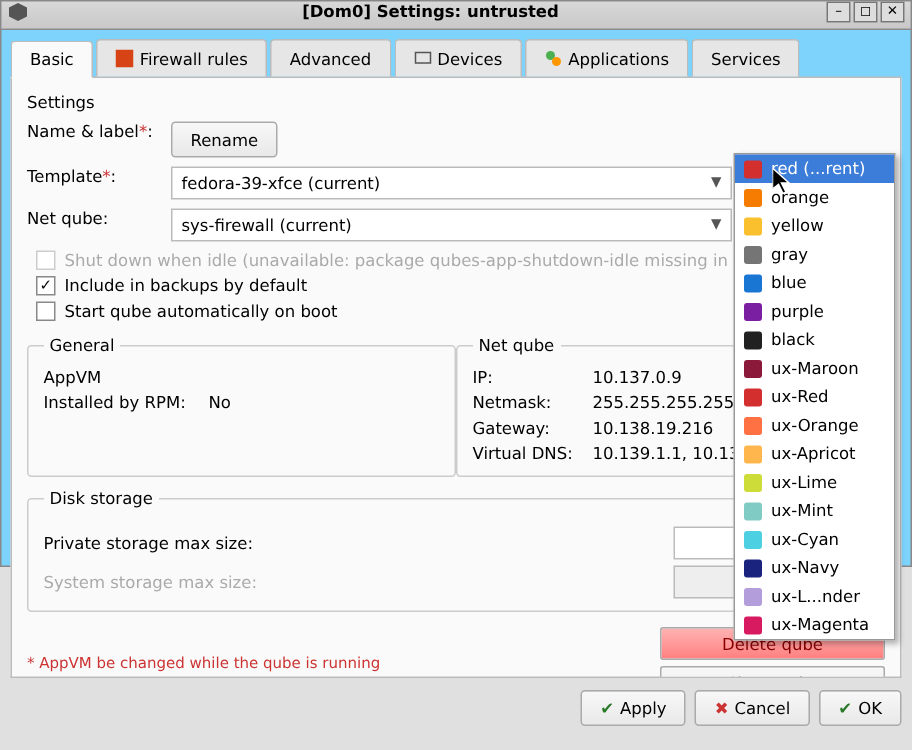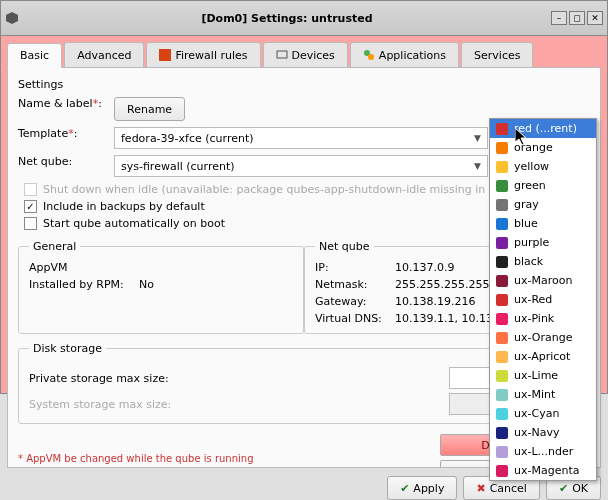--- a/index.html
+++ b/index.html
@@ -1,22 +1,22 @@
 <!DOCTYPE html>
 <html><head>
 <meta charset="utf-8">
 <style>
 * { box-sizing: border-box; margin: 0; padding: 0; font-family: "DejaVu Sans", "Liberation Sans", Arial, sans-serif; font-size: 11px; }
 body { background: #e0e0e0; width: 608px; height: 500px; overflow: hidden; }
-.titlebar { background: linear-gradient(#d8d8d8,#c8c8c8); height: 36px; border: 1px solid #888; display: flex; align-items: center; padding: 0 4px; }
+.titlebar { background: linear-gradient(#d8d8d8,#c8c8c8); height: 20px; border: 1px solid #888; display: flex; align-items: flex-start; padding: 0 4px; }
 .titlebar-icon { width: 14px; height: 14px; margin-right: 4px; display: flex; align-items: center; justify-content: center; }
 .title-label { flex: 1; text-align: center; font-weight: bold; }
 .winbtns { display: flex; gap: 2px; }
 .winbtn { width: 16px; height: 14px; border: 1px solid #777; background: #ddd; display: flex; align-items: center; justify-content: center; font-size: 9px; }
-.window { background: #fca5a5; border: 1px solid #888; border-top: none; height: 358px; padding: 6px 6px 6px 6px; position: relative; }
+.window { background: #7dd3fc; border: 1px solid #888; border-top: none; height: 358px; padding: 6px 6px 6px 6px; position: relative; }
 .tabs { display: flex; border-bottom: 1px solid #bbb; }
 .tab { padding: 5px 12px; border: 1px solid #bbb; border-bottom: none; background: #e6e6e6; margin-right: 2px; border-top-left-radius: 3px; border-top-right-radius: 3px; cursor: pointer; display: flex; align-items: center; gap: 4px; }
 .tab.active { background: #fafafa; border-bottom: 1px solid #fafafa; position: relative; top: 1px; }
 .tab-icon { width: 12px; height: 12px; display: inline-block; }
 .tabcontent { background: #fafafa; border: 1px solid #bbb; border-top: none; padding: 8px 10px; height: 400px; overflow: hidden; }
 .section-title { font-size: 11px; margin: 2px 0 6px 0; }
 .row { display: flex; align-items: flex-start; gap: 6px; margin-bottom: 6px; }
 .lbl { width: 90px; }
 .req { color: #c33; }
 input[type=text], .select { height: 22px; border: 1px solid #bbb; background: #fff; padding: 0 6px; }
@@ -63,27 +63,27 @@
     <div class="winbtn">✕</div>
   </div>
 </div>
 
 <div class="window">
   <div class="tabs">
     <div class="tab active">
         <span>Basic</span>
       </div>
     <div class="tab">
-        <span>Advanced</span>
-      </div>
-    <div class="tab">
         <span class="tab-icon"><svg viewBox="0 0 12 12">
             <rect width="12" height="12" fill="#d84315"></rect>
           </svg></span>
         <span>Firewall rules</span>
+      </div>
+    <div class="tab">
+        <span>Advanced</span>
       </div>
     <div class="tab">
         <span class="tab-icon"><svg viewBox="0 0 12 12">
             <rect x="1" y="2" width="10" height="7" fill="none" stroke="#555"></rect>
           </svg></span>
         <span>Devices</span>
       </div>
     <div class="tab">
         <span class="tab-icon"><svg viewBox="0 0 12 12">
             <circle cx="4" cy="4" r="3" fill="#4caf50"></circle>
@@ -216,24 +216,20 @@
       </div>
       <div class="dropdown-item">
         <span class="swatch" style="background: rgb(245, 124, 0);"></span>
         <span>orange</span>
       </div>
       <div class="dropdown-item">
         <span class="swatch" style="background: rgb(251, 192, 45);"></span>
         <span>yellow</span>
       </div>
       <div class="dropdown-item">
-        <span class="swatch" style="background: rgb(56, 142, 60);"></span>
-        <span>green</span>
-      </div>
-      <div class="dropdown-item">
         <span class="swatch" style="background: rgb(117, 117, 117);"></span>
         <span>gray</span>
       </div>
       <div class="dropdown-item">
         <span class="swatch" style="background: rgb(25, 118, 210);"></span>
         <span>blue</span>
       </div>
       <div class="dropdown-item">
         <span class="swatch" style="background: rgb(123, 31, 162);"></span>
         <span>purple</span>
@@ -242,24 +238,20 @@
         <span class="swatch" style="background: rgb(33, 33, 33);"></span>
         <span>black</span>
       </div>
       <div class="dropdown-item">
         <span class="swatch" style="background: rgb(139, 26, 58);"></span>
         <span>ux-Maroon</span>
       </div>
       <div class="dropdown-item">
         <span class="swatch" style="background: rgb(211, 47, 47);"></span>
         <span>ux-Red</span>
-      </div>
-      <div class="dropdown-item">
-        <span class="swatch" style="background: rgb(233, 30, 99);"></span>
-        <span>ux-Pink</span>
       </div>
       <div class="dropdown-item">
         <span class="swatch" style="background: rgb(255, 112, 67);"></span>
         <span>ux-Orange</span>
       </div>
       <div class="dropdown-item">
         <span class="swatch" style="background: rgb(255, 183, 77);"></span>
         <span>ux-Apricot</span>
       </div>
       <div class="dropdown-item">

